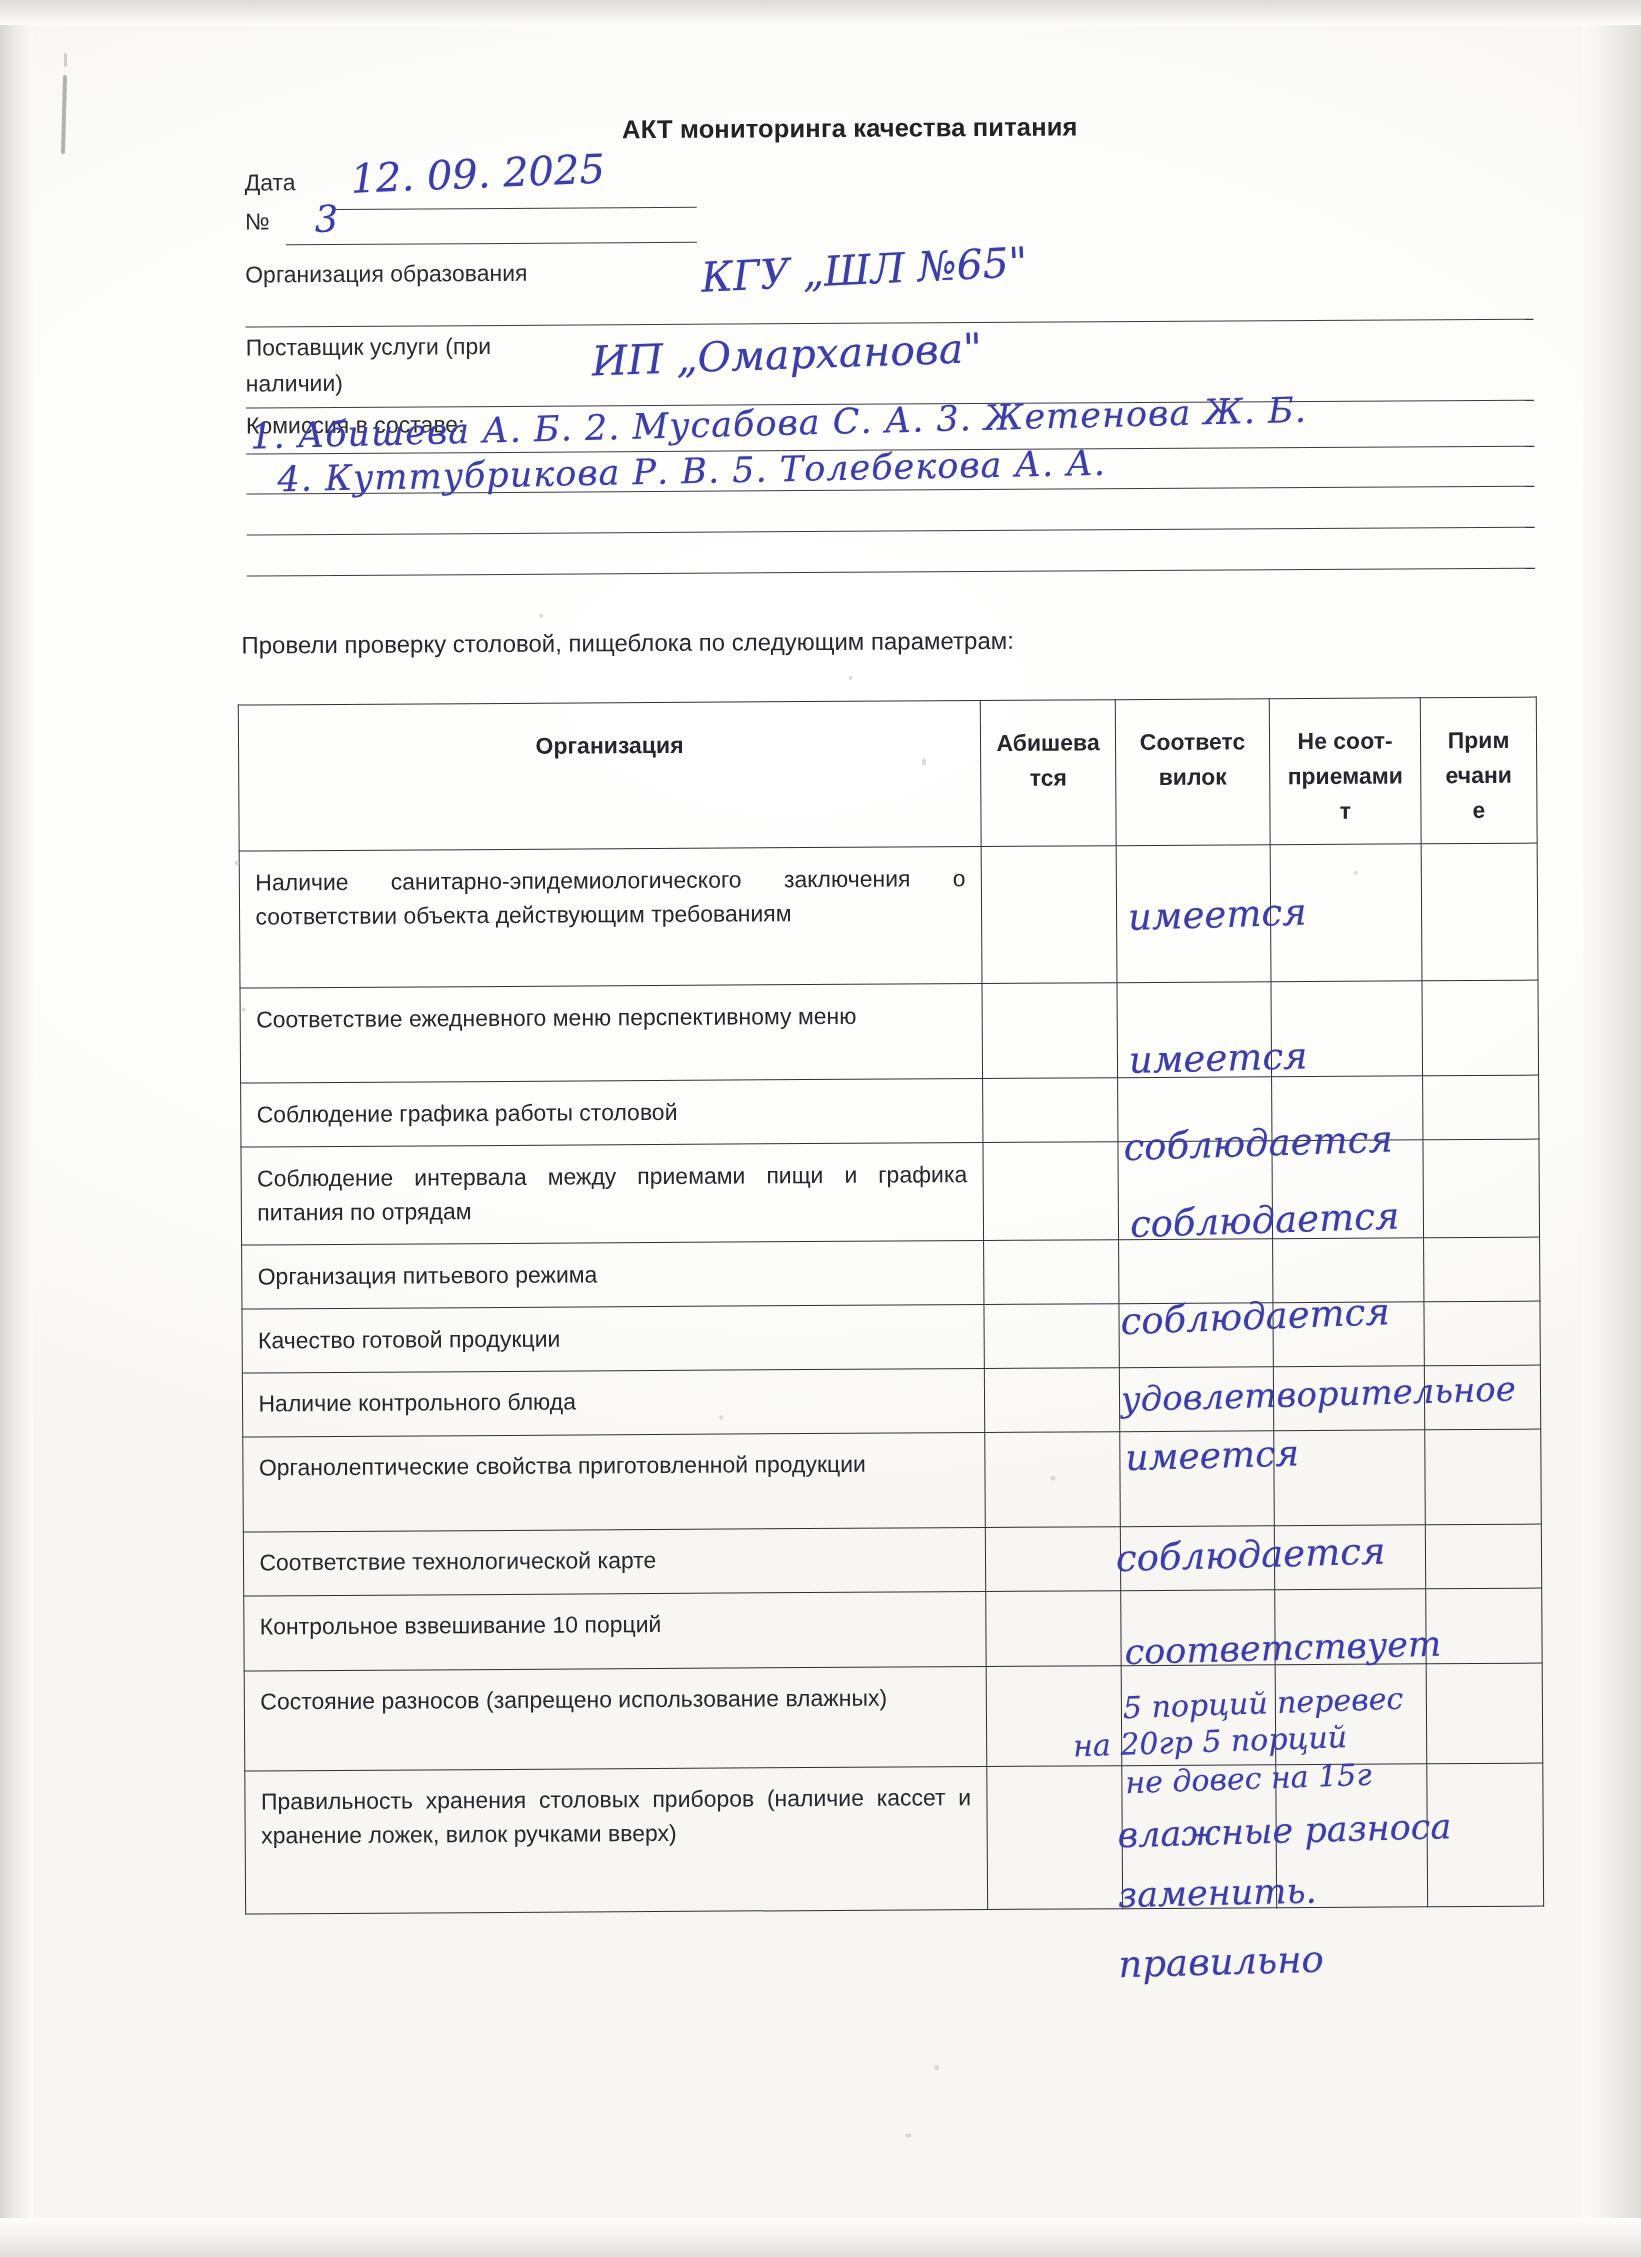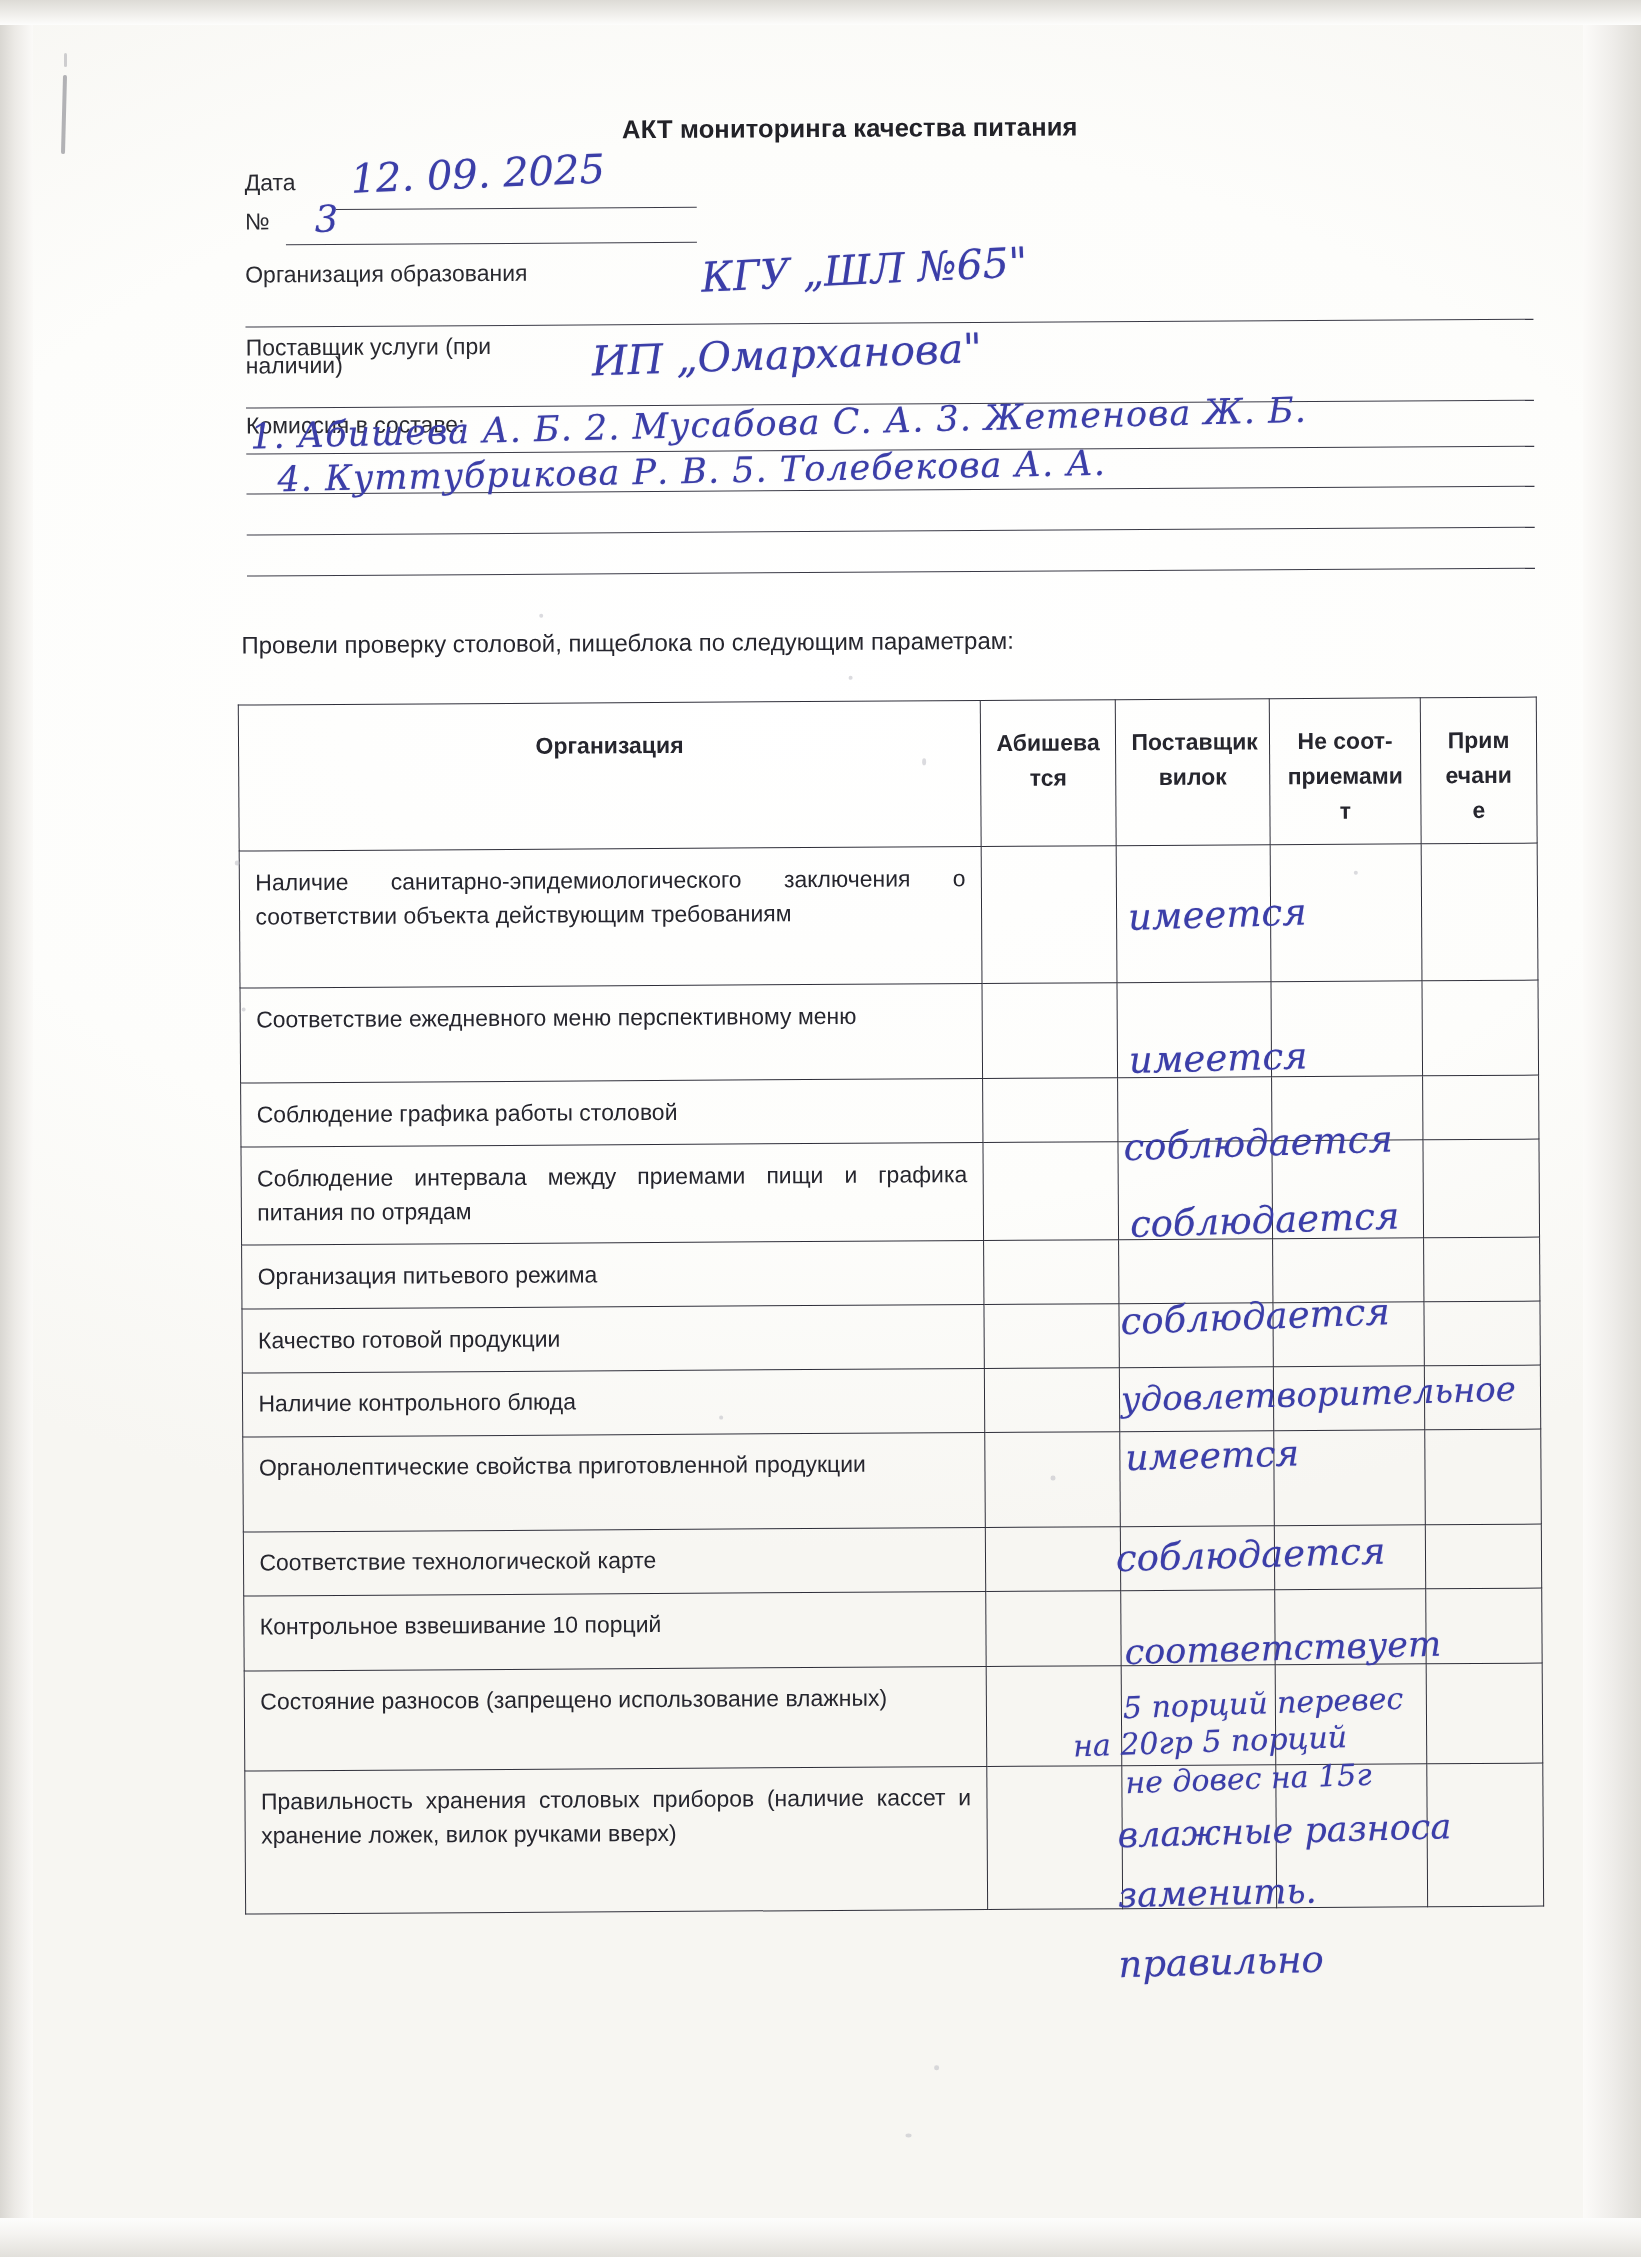--- a/index.html
+++ b/index.html
@@ -146,21 +146,21 @@
 
   <div class="lbl" style="top:205px;left:249px;">№</div>
   <div class="rule" style="top:241px;left:290px;width:411px;"></div>
   <div class="hw" style="top:195px;left:319px;font-size:37px;transform:rotate(-1deg);">3</div>
 
   <div class="lbl" style="top:258px;left:249px;">Организация  образования</div>
   <div class="rule" style="top:323px;left:249px;width:1288px;"></div>
   <div class="hw" style="top:253px;left:705px;font-size:41px;transform:rotate(-2.4deg);">КГУ „ШЛ №65"</div>
 
   <div class="lbl" style="top:331px;left:249px;">Поставщик услуги (при</div>
-  <div class="lbl" style="top:349px;left:249px;">наличии)</div>
+  <div class="lbl" style="top:367px;left:249px;">наличии)</div>
   <div class="rule" style="top:404px;left:249px;width:1288px;"></div>
   <div class="hw" style="top:336px;left:595px;font-size:41px;transform:rotate(-1.6deg);">ИП „Омарханова"</div>
 
   <div class="lbl" style="top:409px;left:249px;">Комиссия в составе:</div>
   <div class="rule" style="top:450px;left:249px;width:1288px;"></div>
   <div class="rule" style="top:490px;left:249px;width:1288px;"></div>
   <div class="rule" style="top:531px;left:249px;width:1288px;"></div>
   <div class="rule" style="top:572px;left:249px;width:1288px;"></div>
   <div class="hw" style="top:413px;left:253px;font-size:35px;transform:rotate(-1.1deg);letter-spacing:1px;">1. Абишева А. Б.   2. Мусабова С. А.   3. Жетенова Ж. Б.</div>
   <div class="hw" style="top:456px;left:280px;font-size:35px;transform:rotate(-0.8deg);letter-spacing:1px;">4. Куттубрикова Р. В.   5. Толебекова А. А.</div>
@@ -178,21 +178,21 @@
     <thead>
       <tr>
         <th>
           <span>Организация</span>
         </th>
         <th>
           <span>Абишева</span><br>
           <span>тся</span>
         </th>
         <th>
-          <span>Поставщик</span><br>
+          <span>Соответс</span><br>
           <span>вилок</span>
         </th>
         <th>
           <span>Не соот-</span><br>
           <span>приемами</span><br>
           <span>т</span>
         </th>
         <th>
           <span>Прим</span><br>
           <span>ечани</span><br>

